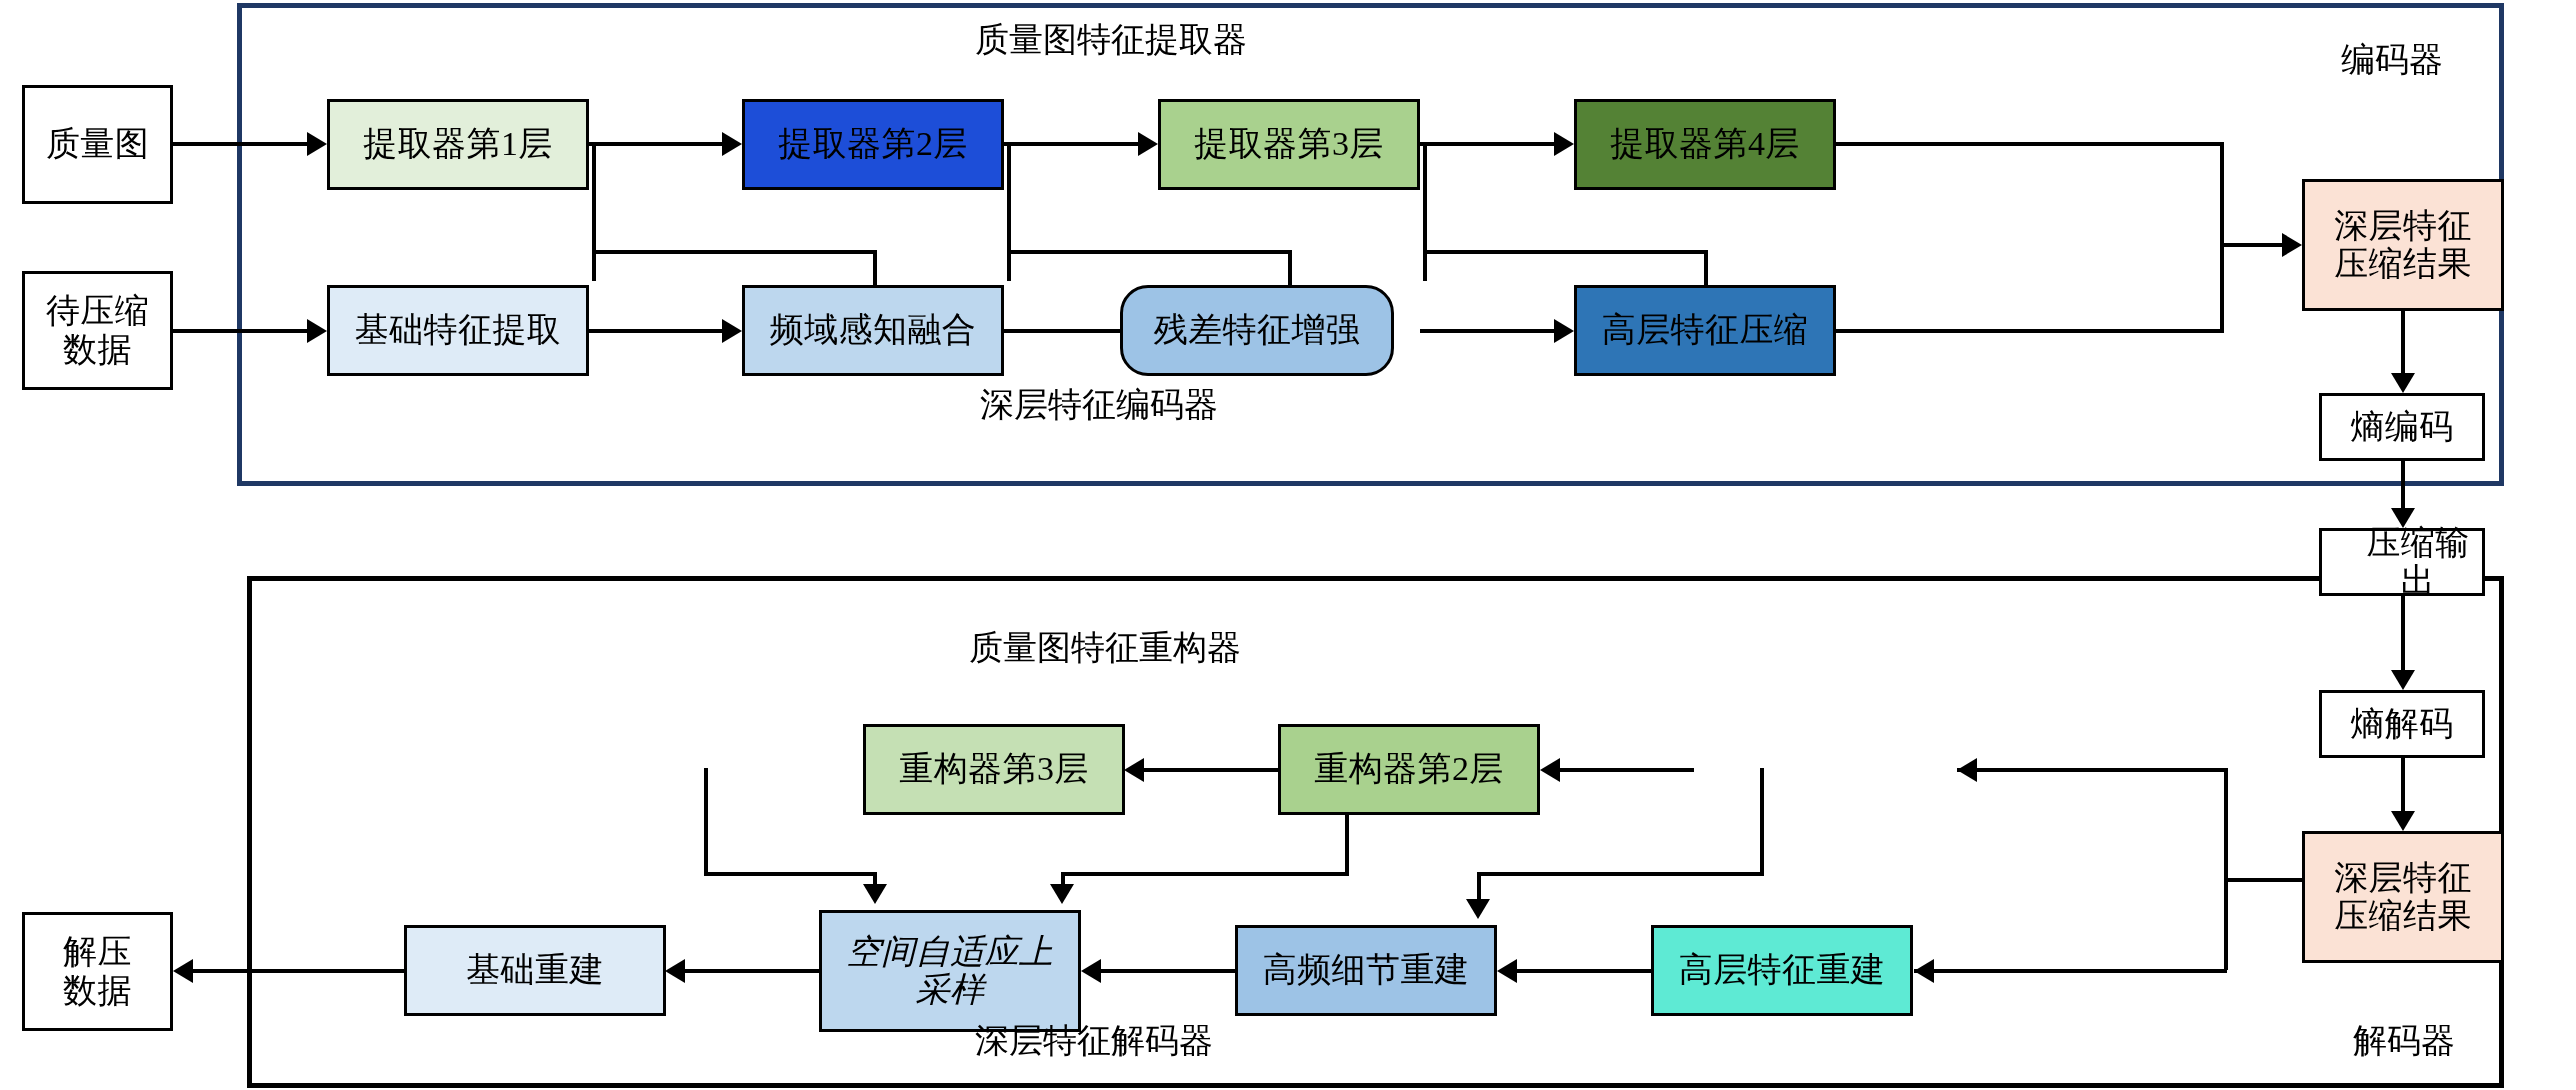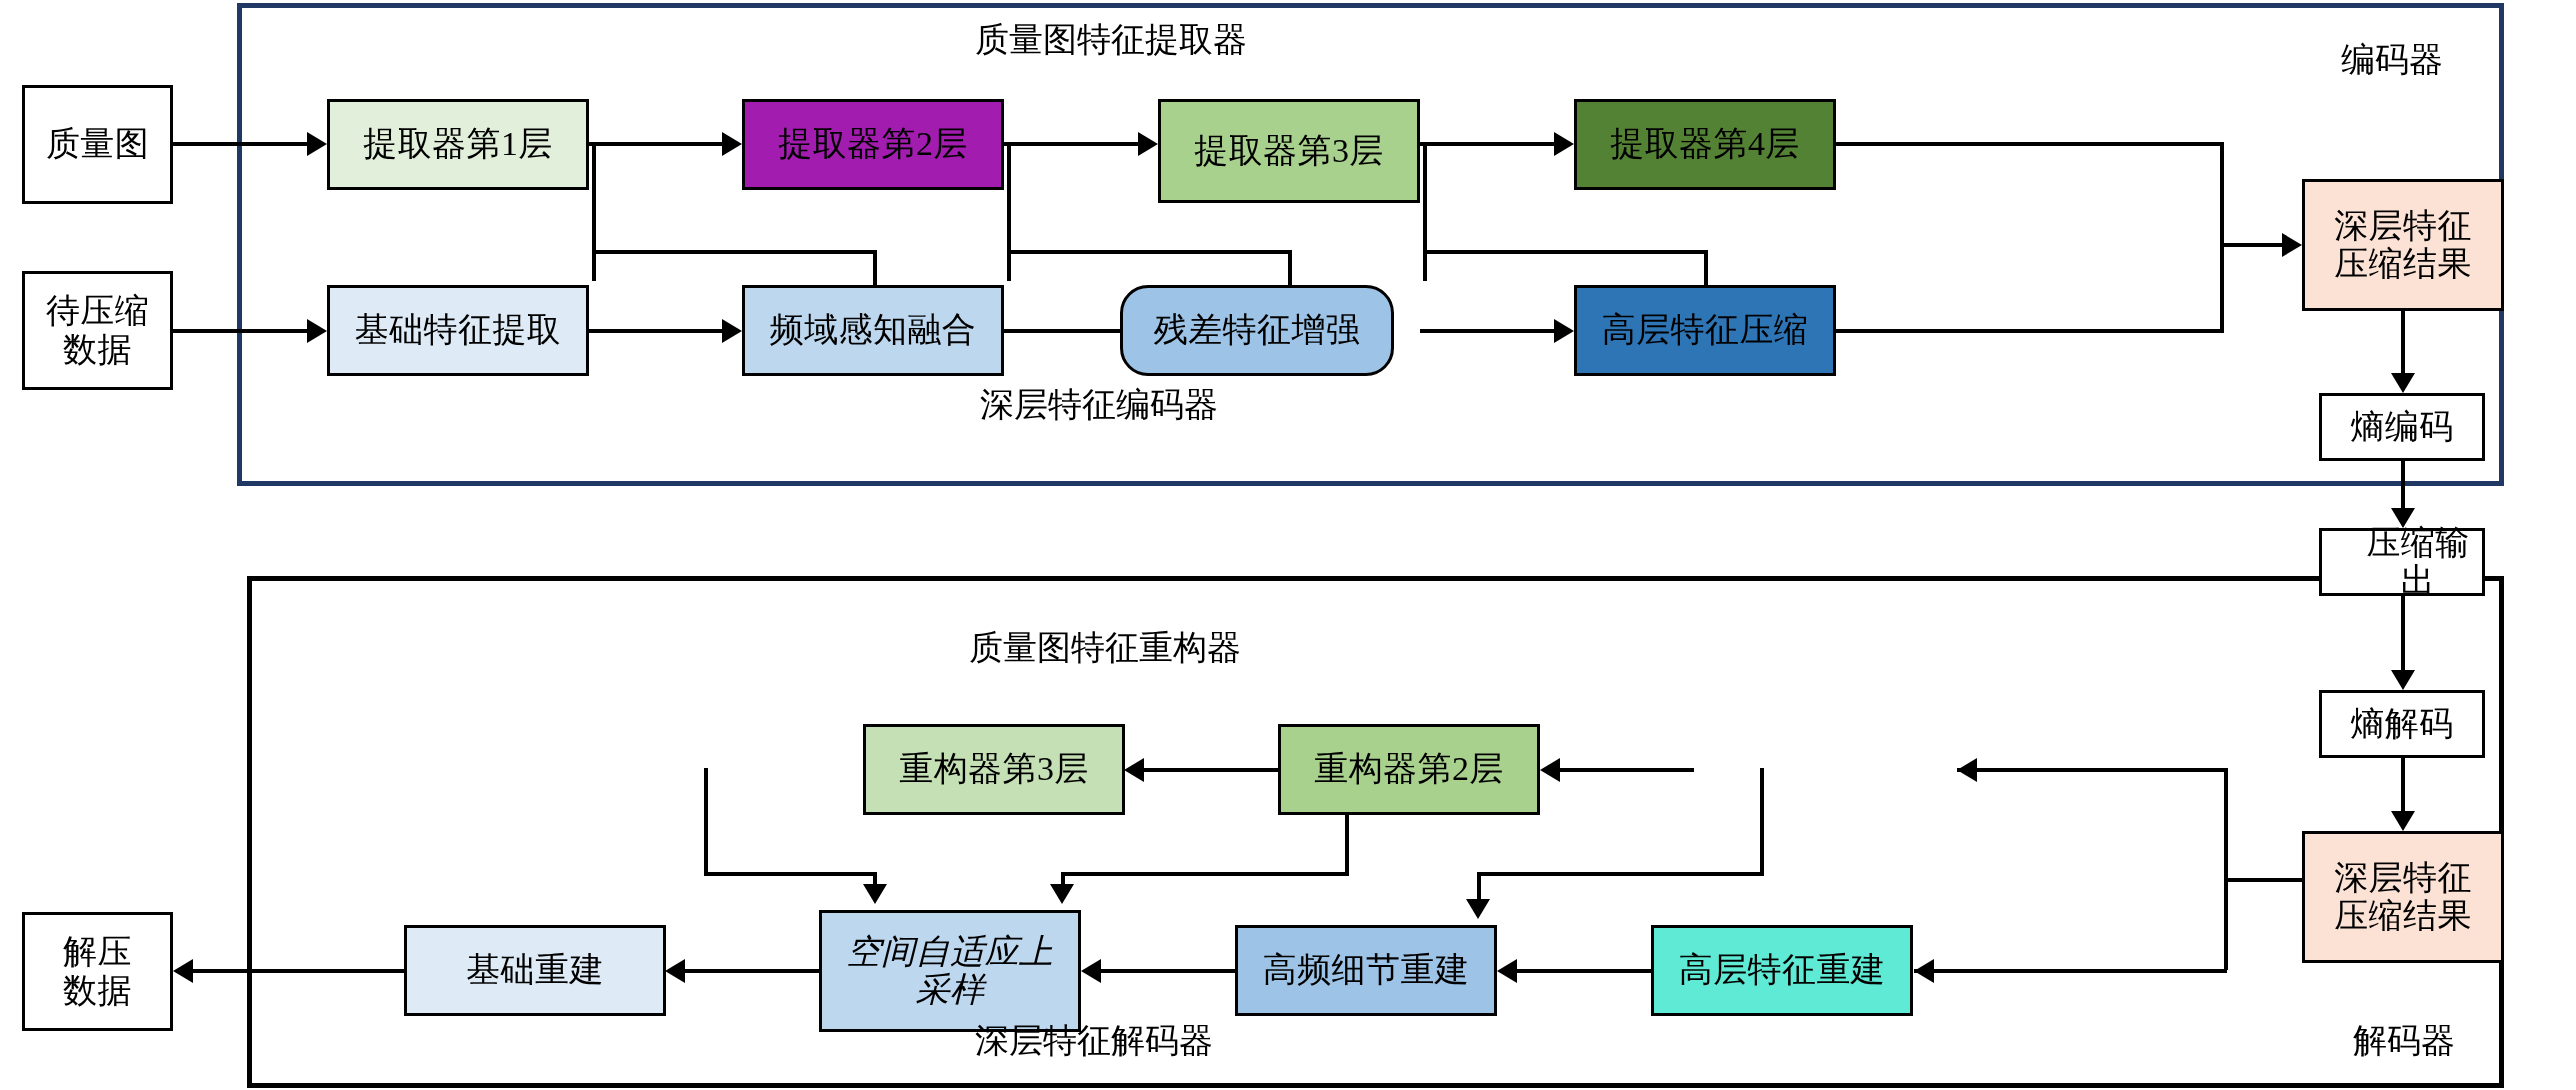--- a/index.html
+++ b/index.html
@@ -108,28 +108,28 @@
   <div class="ln ln-h" style="left:165px; top:142px; width:140px;"></div>
   <div class="arrow arrow-r" style="left:299px; top:132px;"></div>
 
   <div class="node" style="left:319px; top:99px; width:262px; height:91px; background:#E2EFDA;">
     <span>提取器第1层</span>
   </div>
 
   <div class="ln ln-h" style="left:580px; top:142px; width:140px;"></div>
   <div class="arrow arrow-r" style="left:714px; top:132px;"></div>
 
-  <div class="node" style="left:734px; top:99px; width:262px; height:91px; background:#a21caf;">
+  <div class="node" style="left:734px; top:99px; width:262px; height:91px; background:#1d4ed8;">
     <span>提取器第2层</span>
   </div>
 
   <div class="ln ln-h" style="left:996px; top:142px; width:140px;"></div>
   <div class="arrow arrow-r" style="left:1130px; top:132px;"></div>
 
-  <div class="node" style="left:1150px; top:99px; width:262px; height:104px; background:#A9D18E;">
+  <div class="node" style="left:1150px; top:99px; width:262px; height:91px; background:#A9D18E;">
     <span>提取器第3层</span>
   </div>
 
   <div class="ln ln-h" style="left:1412px; top:142px; width:140px;"></div>
   <div class="arrow arrow-r" style="left:1546px; top:132px;"></div>
 
   <div class="node" style="left:1566px; top:99px; width:262px; height:91px; background:#548235;">
     <span>提取器第4层</span>
   </div>
 

